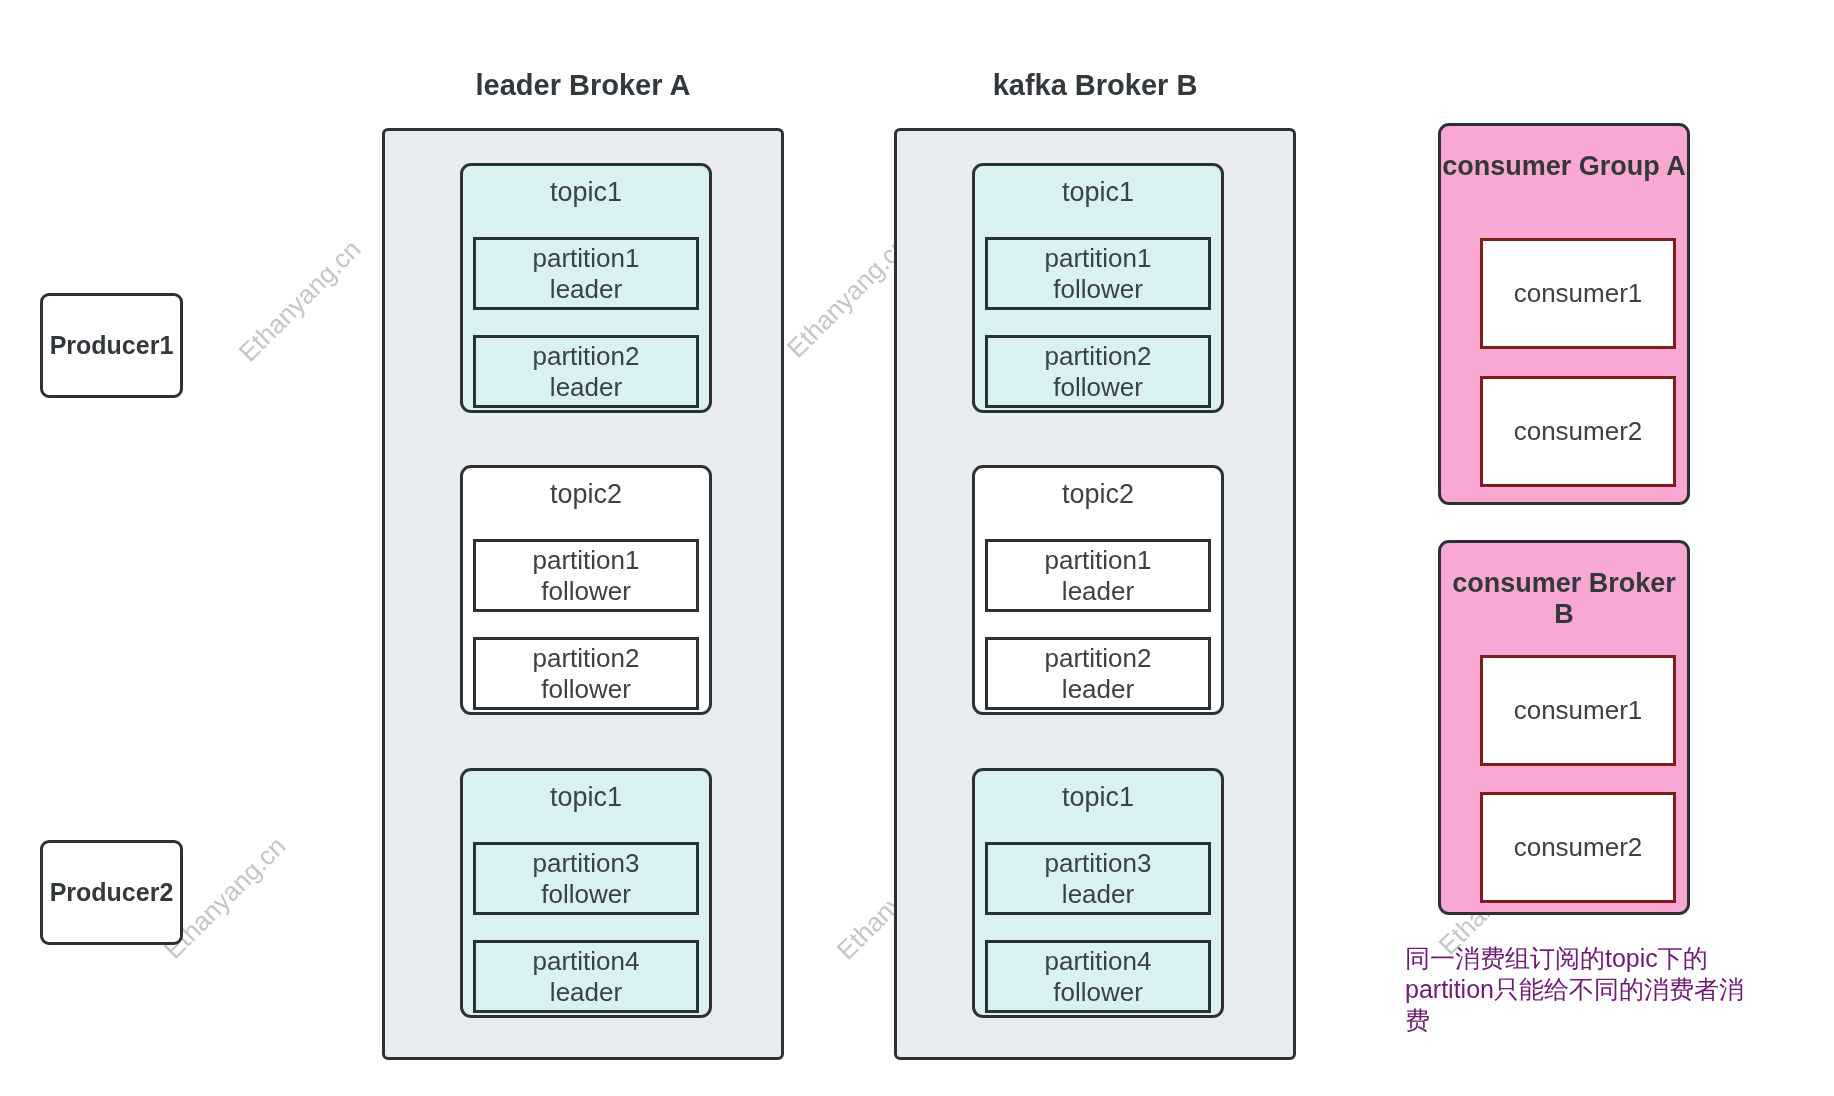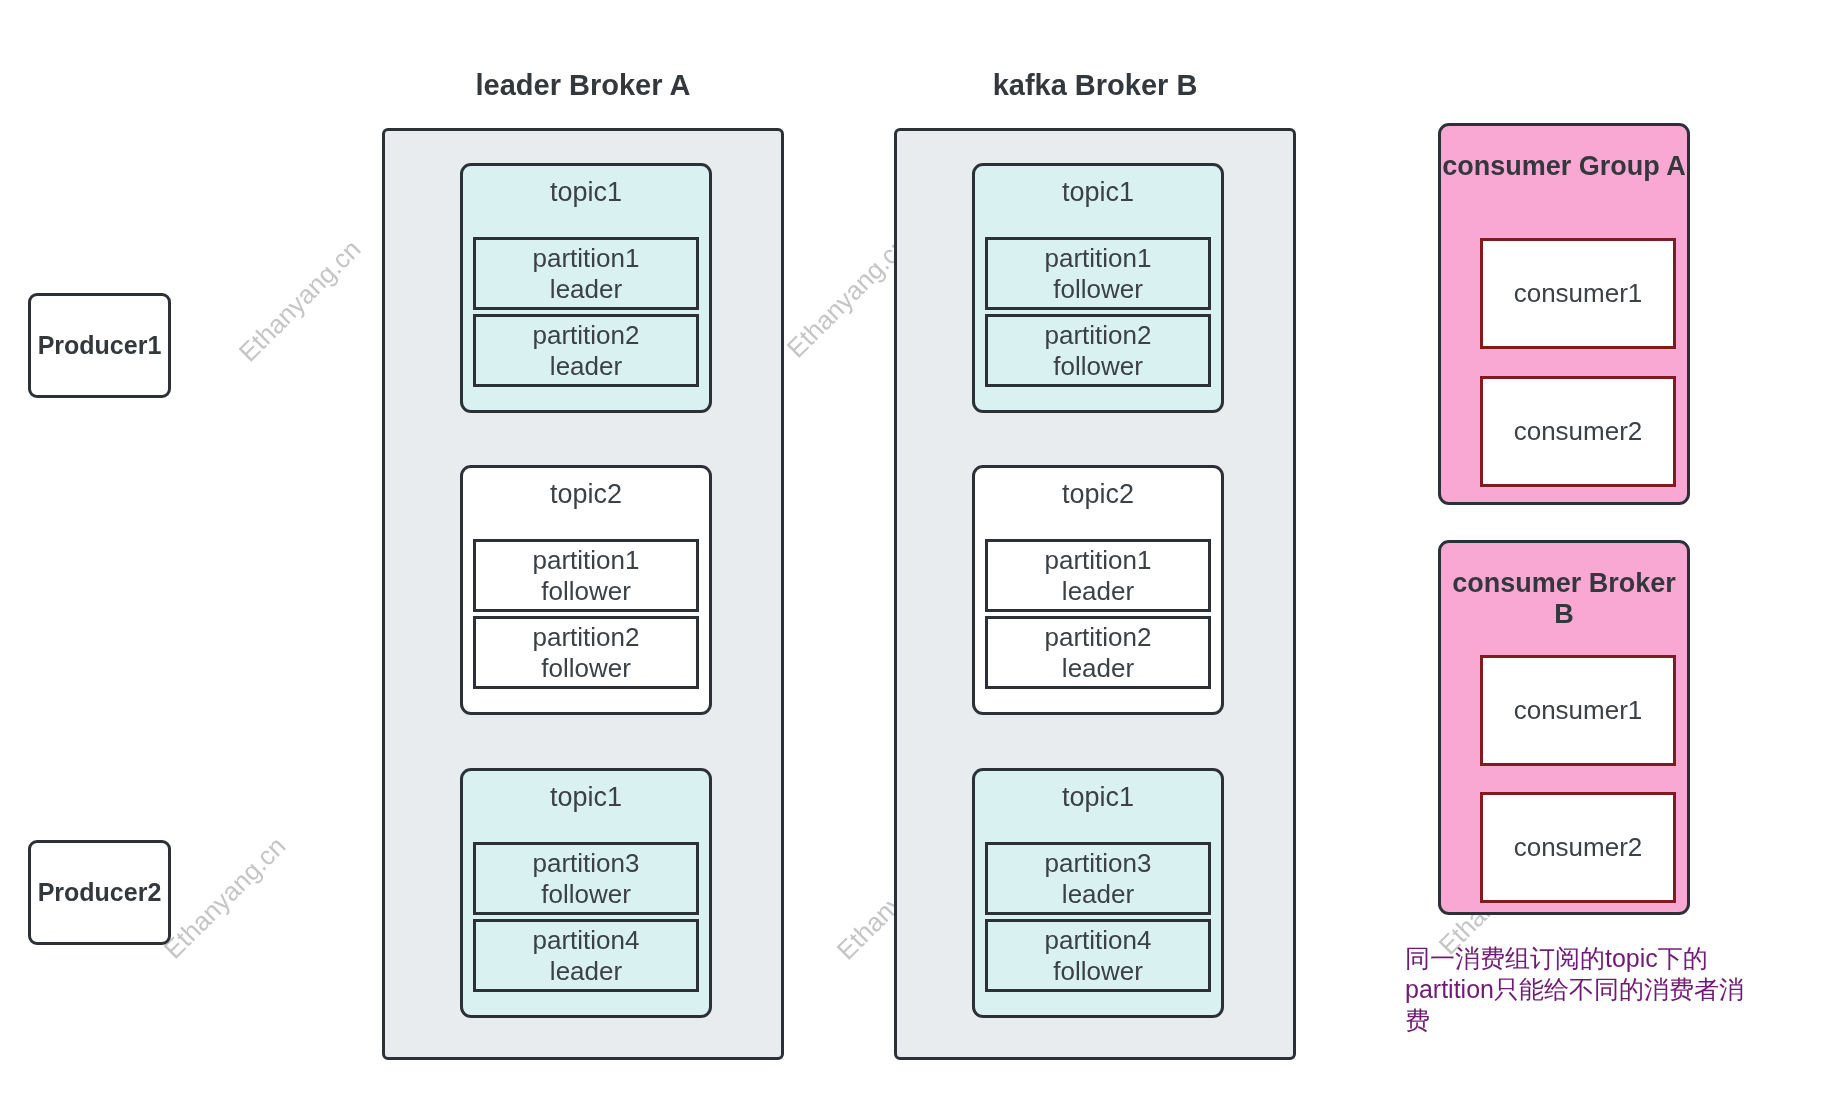--- a/index.html
+++ b/index.html
@@ -58,27 +58,27 @@
     display:flex;
     flex-direction:column;
     align-items:center;
     justify-content:center;
     font-size:26px;
     line-height:31px;
     color:#3c4146;
     text-align:center;
   }
   .partition.p1 { top:71px; }
-  .partition.p2 { top:148px; }
+  .partition.p2 { top:169px; }
   .topic.cyan .partition { background:#d9f2f1; }
   .topic.white .partition { background:#ffffff; }
 
   .producer {
     position:absolute;
-    left:28px;
+    left:40px;
     width:143px;
     height:105px;
     background:#ffffff;
     border:3px solid #2b3137;
     border-radius:9px;
     display:flex;
     align-items:center;
     justify-content:center;
     font-size:25px;
     font-weight:bold;

